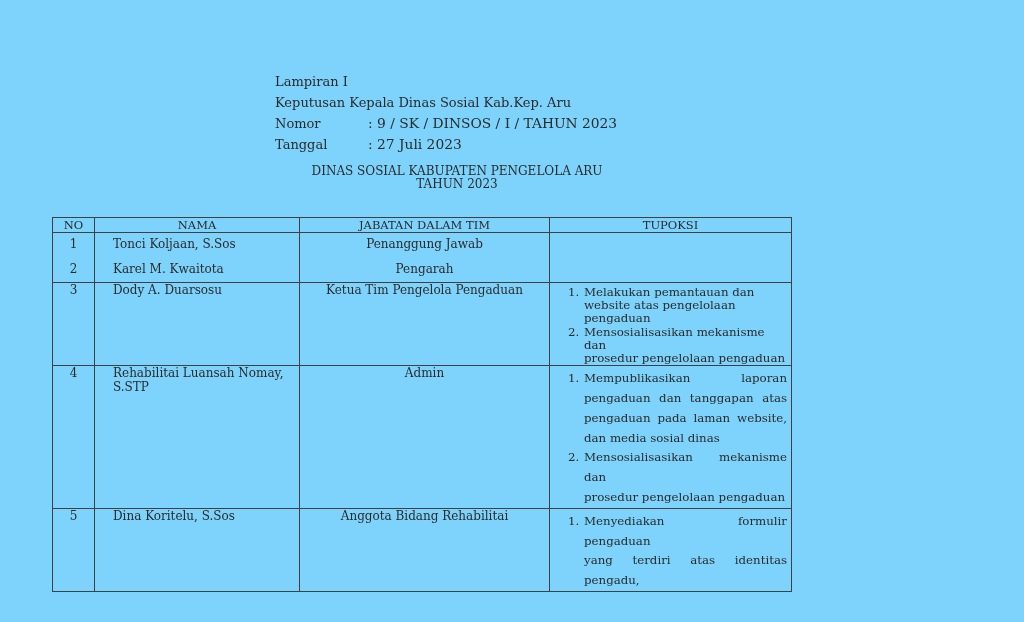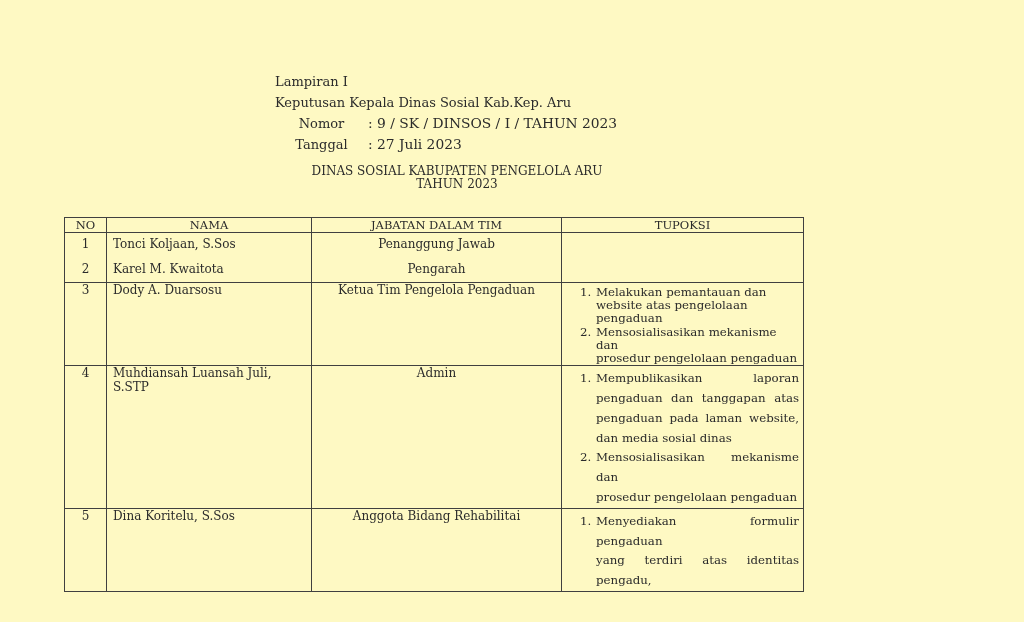--- a/index.html
+++ b/index.html
@@ -1,51 +1,51 @@
 <!DOCTYPE html>
 <html><head>
 <meta charset="utf-8">
 <style>
   html, body { margin: 0; padding: 0; background: #ffffff; }
   #page {
     position: relative;
     width: 1024px;
     height: 622px;
-    background: #fef9c3;
+    background: #7dd3fc;
     font-family: "DejaVu Serif", serif;
     color: #2b2b2b;
     overflow: hidden;
   }
 
   
   .header-block {
     position: absolute;
     left: 275px;
     top: 71px;
     font-size: 13px;
   }
   .hline { height: 21px; line-height: 21px; white-space: nowrap; display: flex; }
-  .hlabel { width: 93px; flex: none; text-align: center; }
+  .hlabel { width: 93px; flex: none; }
   .hvalue { font-size: 13.8px; text-align: right; }
 
   
   .title-block {
     position: absolute;
     left: 257px;
     top: 165px;
     width: 400px;
     text-align: center;
     font-size: 12px;
     line-height: 13.4px;
   }
 
   
   table.doc-table {
     position: absolute;
-    left: 64px;
+    left: 52px;
     top: 217px;
     width: 739px;
     border-collapse: collapse;
     table-layout: fixed;
     font-size: 12px;
   }
   .doc-table td, .doc-table th {
     border: 1px solid #404040;
     vertical-align: top;
     padding: 0;
@@ -57,21 +57,21 @@
     line-height: 13px;
     padding-top: 1px;
     text-align: center;
   }
   .c-no   { width: 42px;  text-align: center; }
   .c-nama { width: 205px; text-align: left; }
   .c-jab  { width: 250px; text-align: center; }
   .c-tup  { width: 242px; text-align: left; }
 
   .pad-t { padding-top: 3px; }
-  td.c-nama { padding-left: 6px; }
+  td.c-nama { padding-left: 18px; }
 
   .l1 { line-height: 16px; margin-top: 3px; }
   .l2 { line-height: 16px; margin-top: 9px; }
 
   
   .tup-cell { padding-top: 3px; font-size: 11.8px; }
   .titem { display: flex; padding-left: 18px; padding-right: 4px; }
   .tnum  { width: 16px; flex: none; }
   .tlines { flex: 1; min-width: 0; }
   .tight .tline { line-height: 13.2px; }
@@ -157,21 +157,21 @@
               <div class="tline">Mensosialisasikan mekanisme dan</div>
               <div class="tline">prosedur pengelolaan pengaduan</div>
             </div>
           </div>
         </div>
       </td>
     </tr>
 
     <tr style="height:128px;">
       <td class="c-no pad-t">4</td>
-      <td class="c-nama pad-t">Muhdiansah Luansah Juli, S.STP</td>
+      <td class="c-nama pad-t">Rehabilitai Luansah Nomay, S.STP</td>
       <td class="c-jab pad-t">Admin</td>
       <td class="c-tup">
         <div class="tup-cell loose">
           <div class="titem">
             <span class="tnum tline">1.</span>
             <div class="tlines">
               <div class="tline just">Mempublikasikan laporan</div>
               <div class="tline just">pengaduan dan tanggapan atas</div>
               <div class="tline just"><span>pengaduan pada laman</span> <span class="ital">website,</span></div>
               <div class="tline ital">dan media sosial dinas</div>

